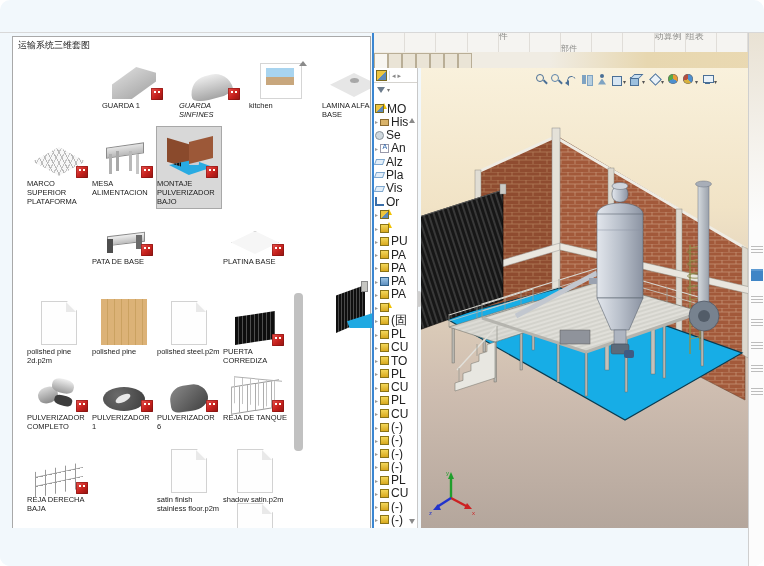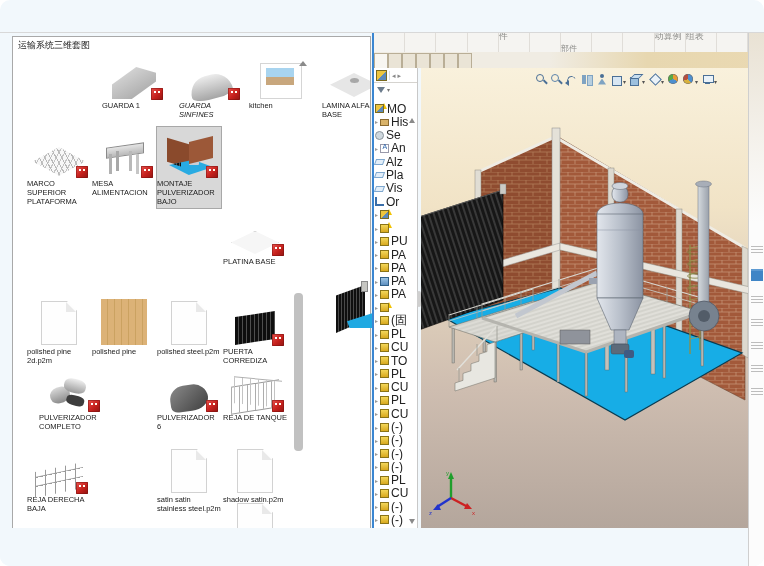--- a/index.html
+++ b/index.html
@@ -254,20 +254,29 @@
         </div>
         <div class="cell" style="left: 79px; top: 76px;">
           <div class="thumb" style="height: 50px;">
             <div class="tg table">
               <div class="ti"></div>
             </div>
             <span class="swb"></span>
           </div>
           <div class="flabel">MESA ALIMENTACION</div>
         </div>
+        <div class="cell" style="left: 79px; top: 160px;">
+          <div class="thumb" style="height: 44px;">
+            <div class="tg bench">
+              <div class="ti"></div>
+            </div>
+            <span class="swb"></span>
+          </div>
+          <div class="flabel">PATA DE BASE</div>
+        </div>
         <div class="cell" style="left: 210px; top: 160px;">
           <div class="thumb" style="height: 44px;">
             <div class="tg platewhite">
               <div class="ti"></div>
             </div>
             <span class="swb"></span>
           </div>
           <div class="flabel">PLATINA BASE</div>
         </div>
         <div class="cell" style="left: 14px; top: 236px;">
@@ -299,28 +308,37 @@
         </div>
         <div class="cell" style="left: 210px; top: 236px;">
           <div class="thumb" style="height: 58px;">
             <div class="tg grating">
               <div class="ti"></div>
             </div>
             <span class="swb"></span>
           </div>
           <div class="flabel">PUERTA CORREDIZA</div>
         </div>
-        <div class="cell" style="left: 26px; top: 318px;">
+        <div class="cell" style="left: 14px; top: 318px;">
           <div class="thumb" style="height: 42px;">
             <div class="tg pulvc">
               <div class="ti"></div>
             </div>
             <span class="swb"></span>
           </div>
           <div class="flabel">PULVERIZADOR COMPLETO</div>
+        </div>
+        <div class="cell" style="left: 79px; top: 318px;">
+          <div class="thumb" style="height: 42px;">
+            <div class="tg pulv1">
+              <div class="ti"></div>
+            </div>
+            <span class="swb"></span>
+          </div>
+          <div class="flabel">PULVERIZADOR 1</div>
         </div>
         <div class="cell" style="left: 144px; top: 318px;">
           <div class="thumb" style="height: 42px;">
             <div class="tg pulv6">
               <div class="ti"></div>
             </div>
             <span class="swb"></span>
           </div>
           <div class="flabel">PULVERIZADOR 6</div>
         </div>
@@ -342,21 +360,21 @@
           </div>
           <div class="flabel">REJA DERECHA BAJA</div>
         </div>
         <div class="cell" style="left: 144px; top: 394px;">
           <div class="thumb" style="height: 48px;">
             <div class="tg page">
               <div class="ti"></div>
             </div>
 
           </div>
-          <div class="flabel">satin satin stainless steel.p2m</div>
+          <div class="flabel">satin finish stainless floor.p2m</div>
         </div>
         <div class="cell" style="left: 210px; top: 394px;">
           <div class="thumb" style="height: 48px;">
             <div class="tg page">
               <div class="ti"></div>
             </div>
 
           </div>
           <div class="flabel">shadow satin.p2m</div>
         </div>

